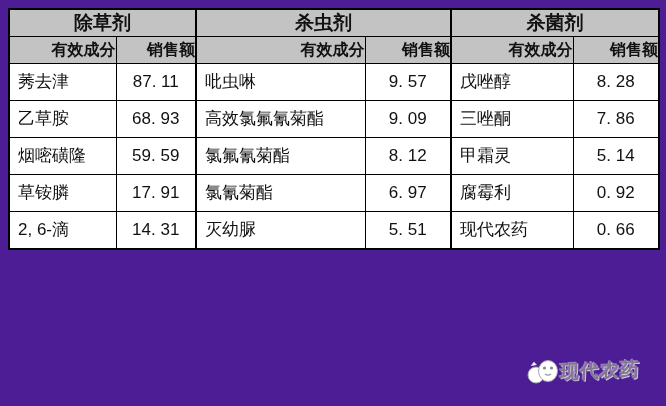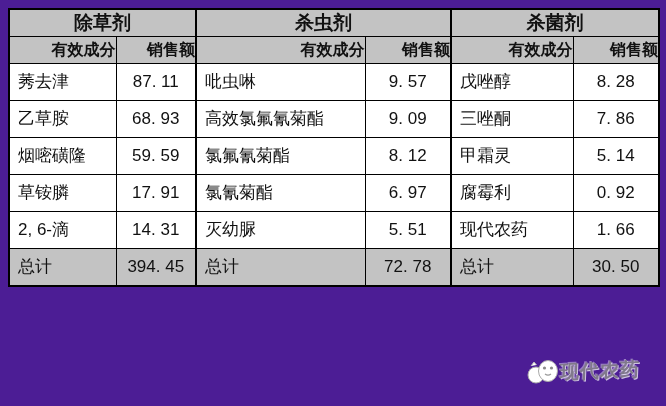--- a/index.html
+++ b/index.html
@@ -121,29 +121,21 @@
           <td class="t-val">6. 97</td>
           <td class="t-name gsep">腐霉利</td>
           <td class="t-val">0. 92</td>
         </tr>
         <tr class="data">
           <td class="t-name">2, 6-滴</td>
           <td class="t-val">14. 31</td>
           <td class="t-name gsep">灭幼脲</td>
           <td class="t-val">5. 51</td>
           <td class="t-name gsep">现代农药</td>
-          <td class="t-val">1. 66</td>
-        </tr>
-        <tr class="total">
-          <td class="t-name">总计</td>
-          <td class="t-val">394. 45</td>
-          <td class="t-name gsep">总计</td>
-          <td class="t-val">72. 78</td>
-          <td class="t-name gsep">总计</td>
-          <td class="t-val">30. 50</td>
+          <td class="t-val">0. 66</td>
         </tr>
       </tbody>
   </table>
 
   <div class="watermark">
     <span style="display:inline-block;line-height:0;">
       <svg width="32" height="28" viewBox="0 0 32 28">
         <ellipse cx="9" cy="18" rx="8" ry="8" fill="#ffffff" stroke="#aaaaaa" stroke-width="1"></ellipse>
         <ellipse cx="21" cy="14" rx="9.5" ry="10.5" fill="#ffffff" stroke="#aaaaaa" stroke-width="1"></ellipse>
         <circle cx="17.5" cy="11" r="1.6" fill="#8a8a8a"></circle>

